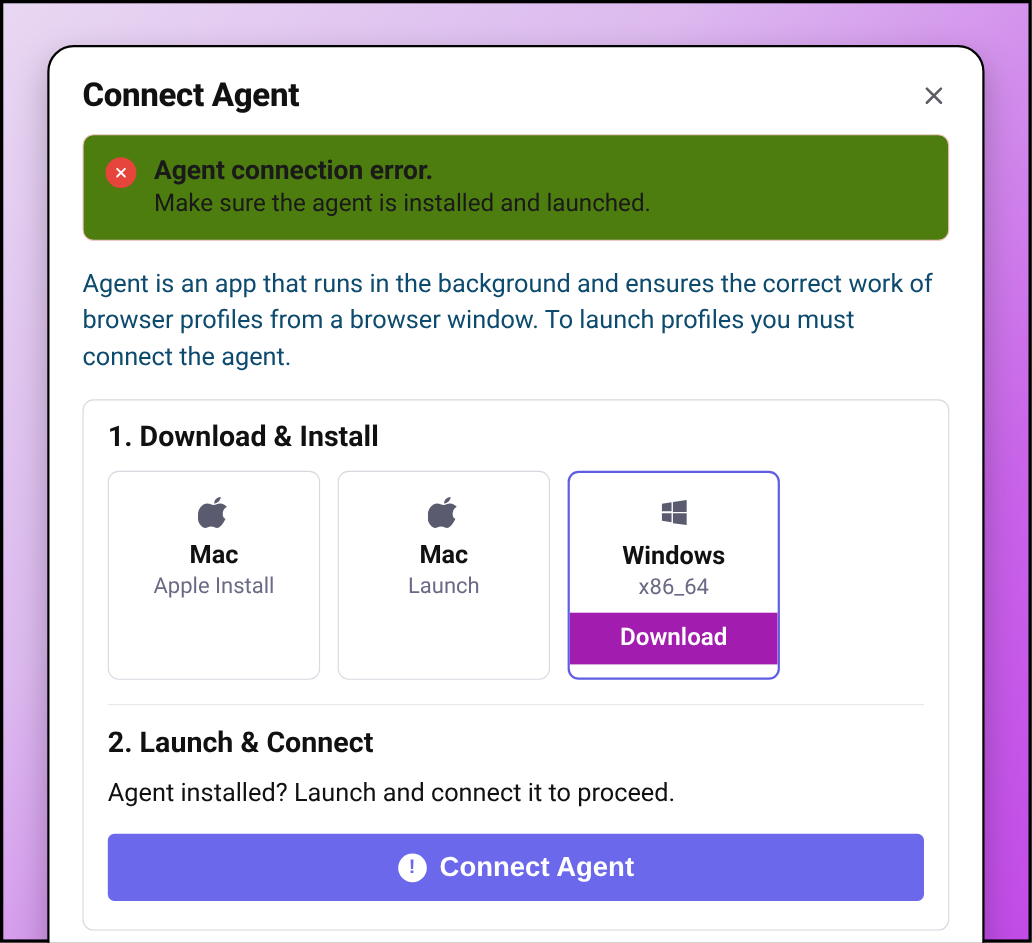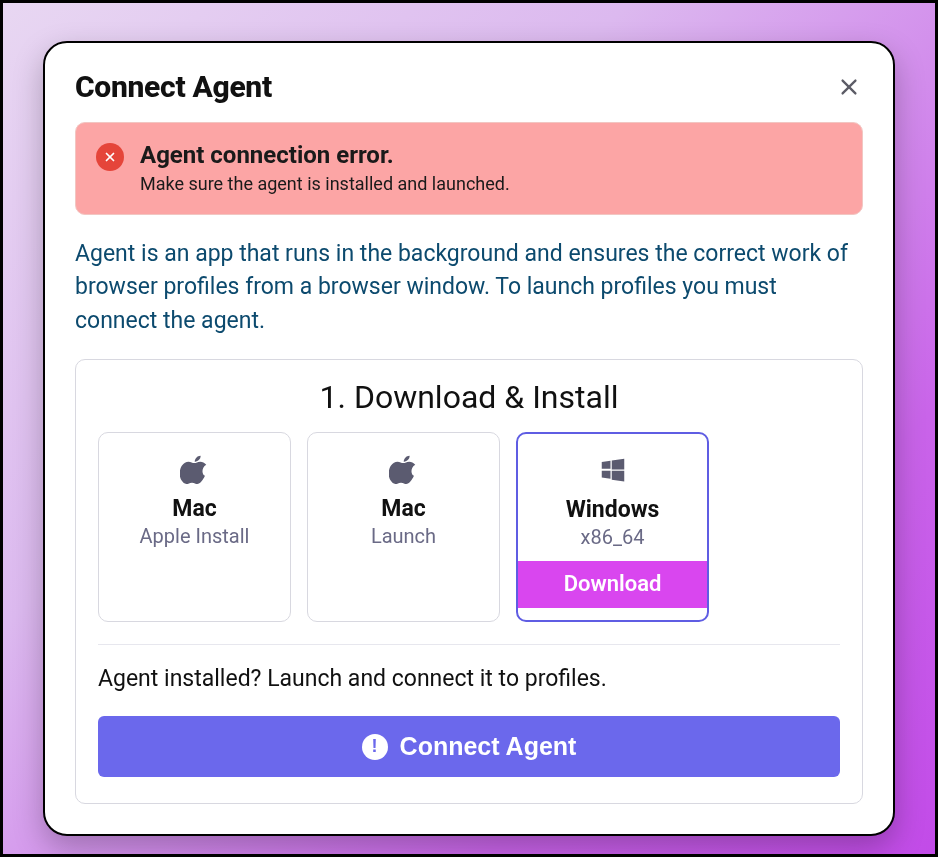--- a/index.html
+++ b/index.html
@@ -43,57 +43,56 @@
   }
   .close-btn {
     width: 28px; height: 28px;
     cursor: pointer;
     color: #5c5c66;
     display: flex; align-items: center; justify-content: center;
   }
   .close-btn svg { width: 22px; height: 22px; }
   .alert {
     border: 1px solid #f2c6c2;
-    background: #fca5a5;
+    background: #4d7c0f;
     border-radius: 10px;
     padding: 18px 20px 20px 20px;
     display: flex;
     gap: 16px;
     align-items: flex-start;
     margin-bottom: 22px;
   }
   .alert-icon {
     width: 28px; height: 28px;
     background: #e5453a;
     border-radius: 50%;
     flex-shrink: 0;
     display: flex; align-items: center; justify-content: center;
     margin-top: 2px;
   }
   .alert-icon svg { width: 14px; height: 14px; stroke: #fff; }
   .alert-content { color: #1a1a1a; }
   .alert-title { font-size: 24px; font-weight: 700; margin-bottom: 4px; }
-  .alert-sub { font-size: 18px; font-weight: 400; }
+  .alert-sub { font-size: 22px; font-weight: 400; }
   .description {
     font-size: 23px;
     line-height: 1.45;
     color: #0c4a6e;
     margin-bottom: 22px;
   }
   .panel {
     border: 1px solid #d8d8e0;
     border-radius: 10px;
     padding: 18px 22px 26px 22px;
   }
   .step-title {
-    font-size: 32px;
-    font-weight: 400;
+    font-size: 26px;
+    font-weight: 700;
     color: #111;
     margin-bottom: 16px;
-    text-align: center;
   }
   .cards {
     display: flex;
     gap: 16px;
     margin-bottom: 22px;
   }
   .card {
     width: 193px;
     border: 1px solid #d8d8e0;
     border-radius: 10px;
@@ -115,21 +114,21 @@
     height: 36px;
     display: flex; align-items: center; justify-content: center;
     margin-bottom: 8px;
   }
   .card-icon svg { width: 30px; height: 30px; fill: #5b5b70; }
   .card-name { font-size: 23px; font-weight: 700; color: #111; }
   .card-arch { font-size: 20px; color: #6a6a86; margin-top: 2px; }
   .download-bar {
     margin-top: 12px;
     width: calc(100% + 16px);
-    background: #d946ef;
+    background: #a21caf;
     color: #fff;
     font-size: 22px;
     font-weight: 600;
     text-align: center;
     padding: 10px 0 12px 0;
     align-self: stretch;
     margin-left: -8px;
     margin-right: -8px;
   }
   .divider {
@@ -231,21 +230,22 @@
           </div>
           <div class="card-name">Windows</div>
           <div class="card-arch">x86_64</div>
           <div class="download-bar">Download</div>
         </div>
 
       </div>
 
       <div class="divider"></div>
 
-      <div class="step2-sub">Agent installed? Launch and connect it to profiles.</div>
+      <div class="step-title">2. Launch &amp; Connect</div>
+      <div class="step2-sub">Agent installed? Launch and connect it to proceed.</div>
 
       <button class="connect-btn">
         <span class="ex-icon">!</span>
         <span>Connect Agent</span>
       </button>
     </div>
 
   </div>
 </div>
 

